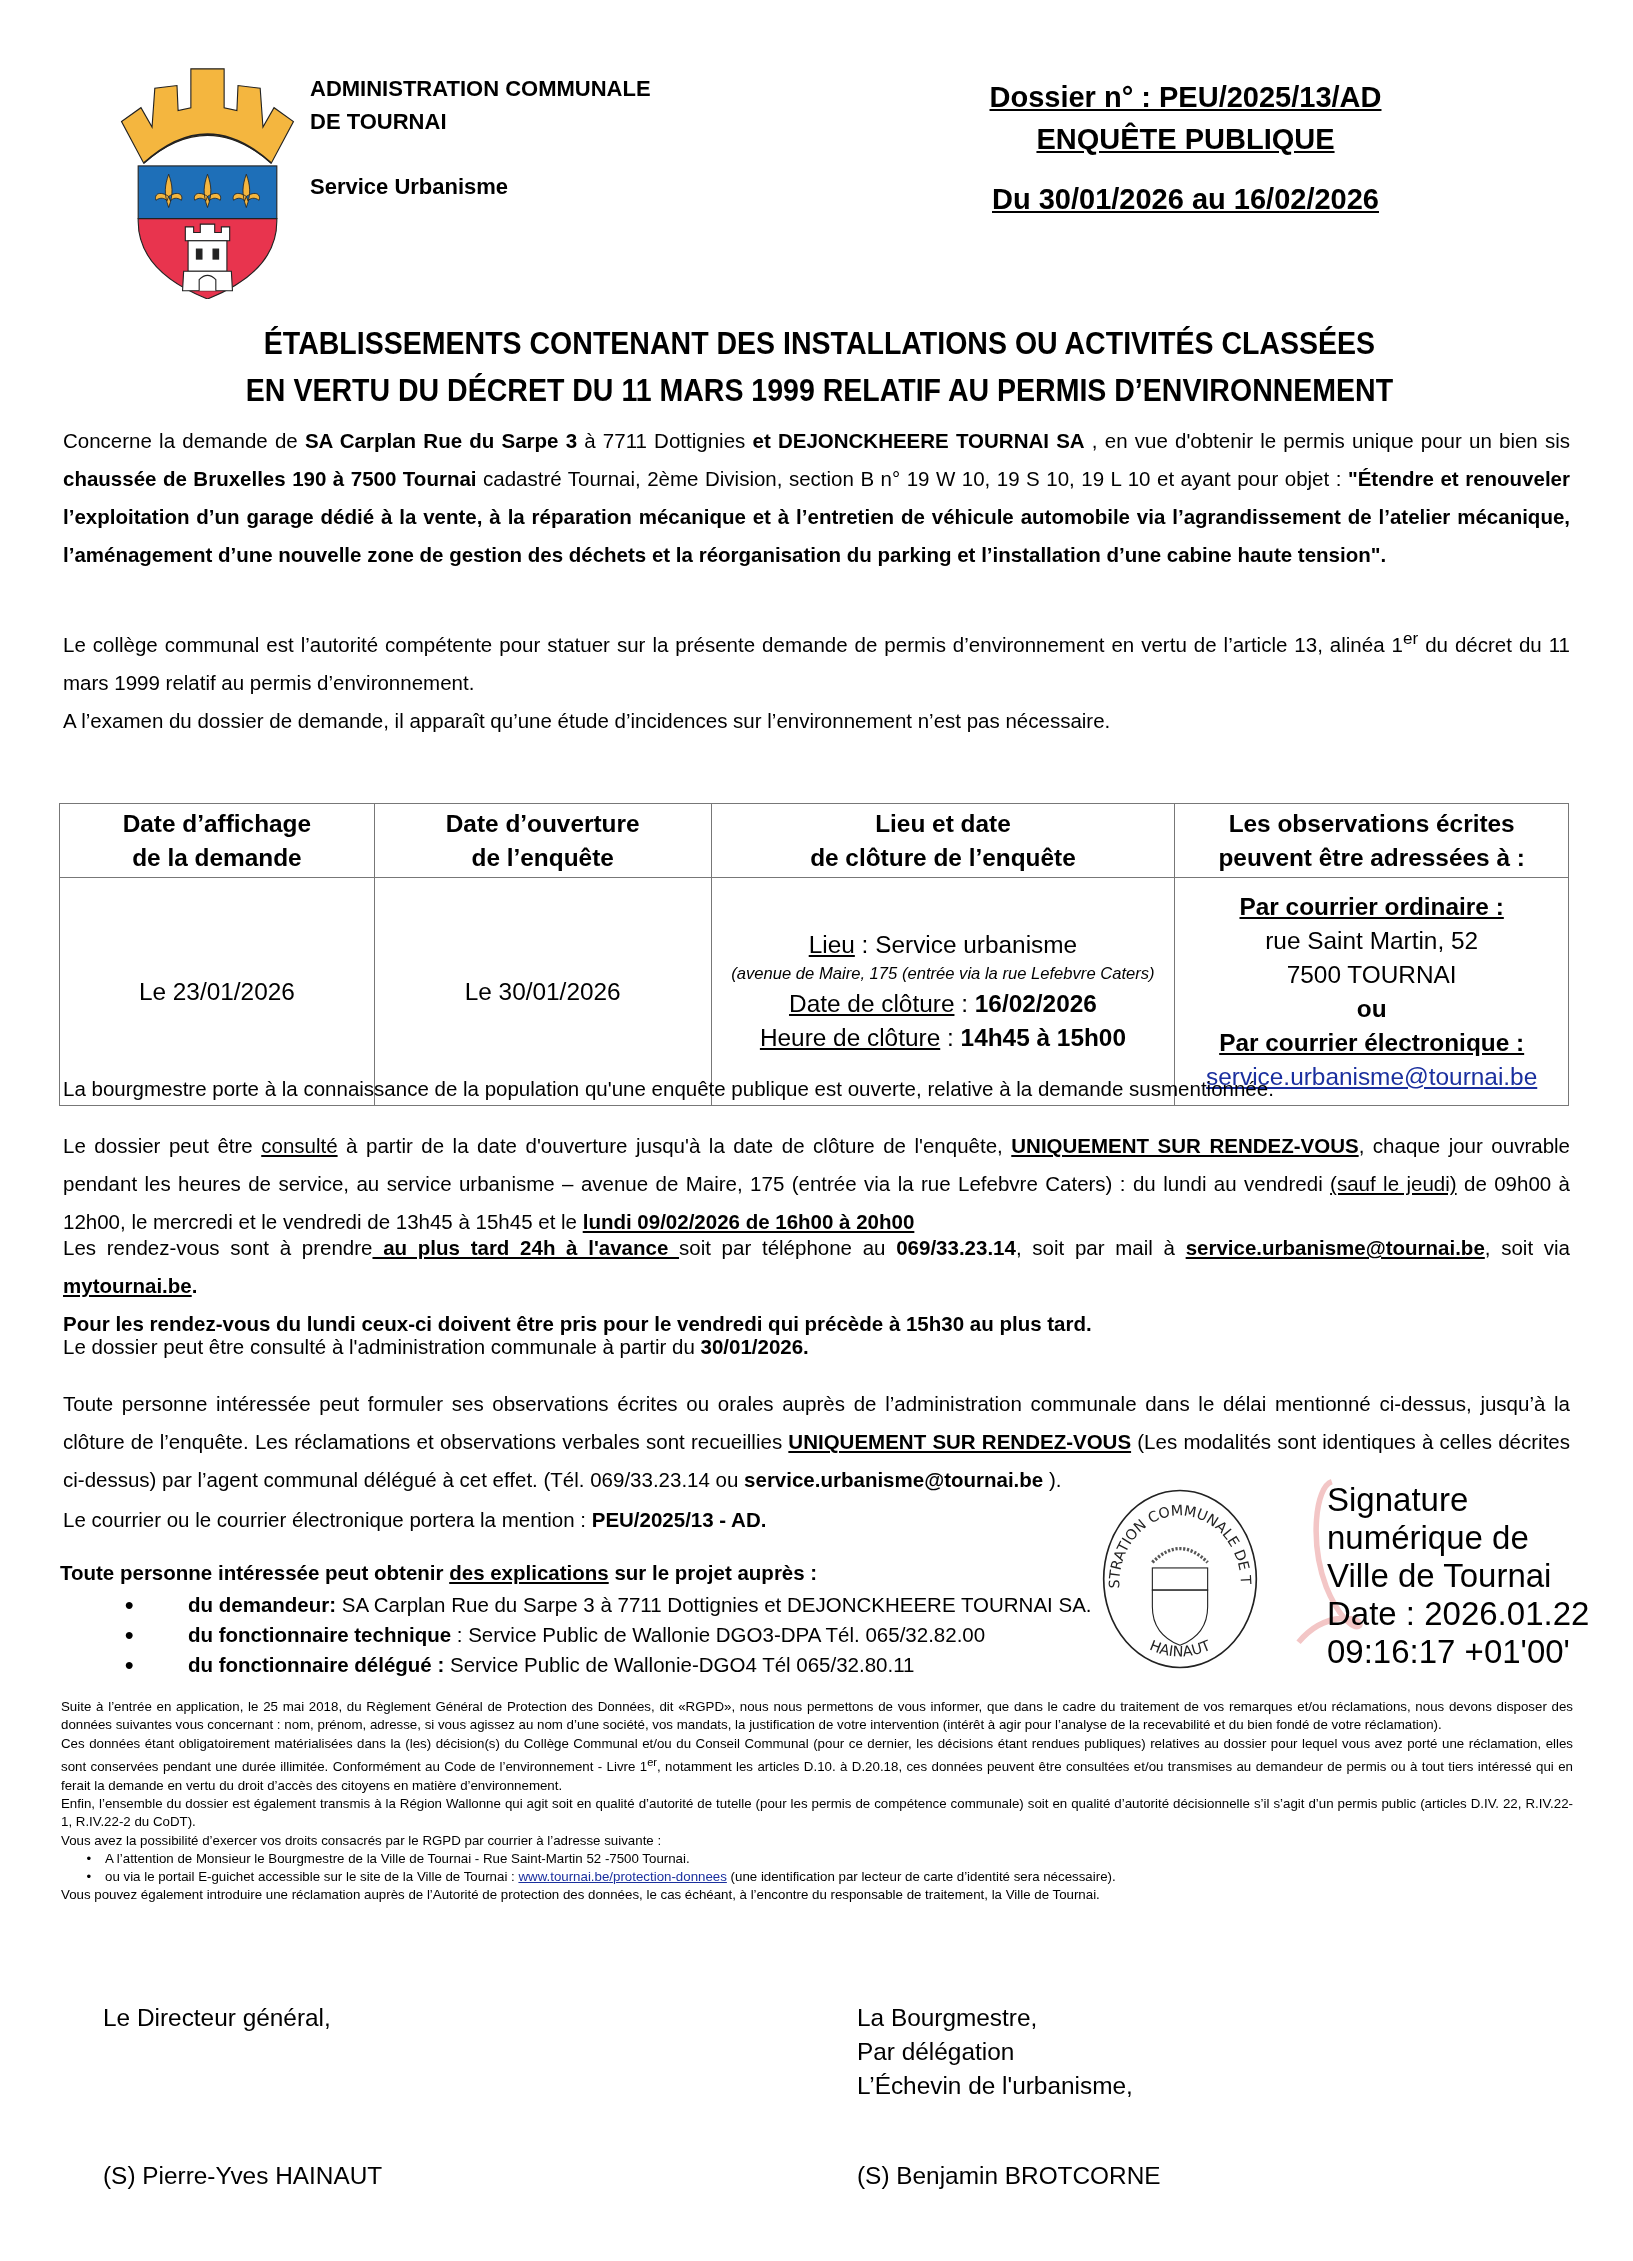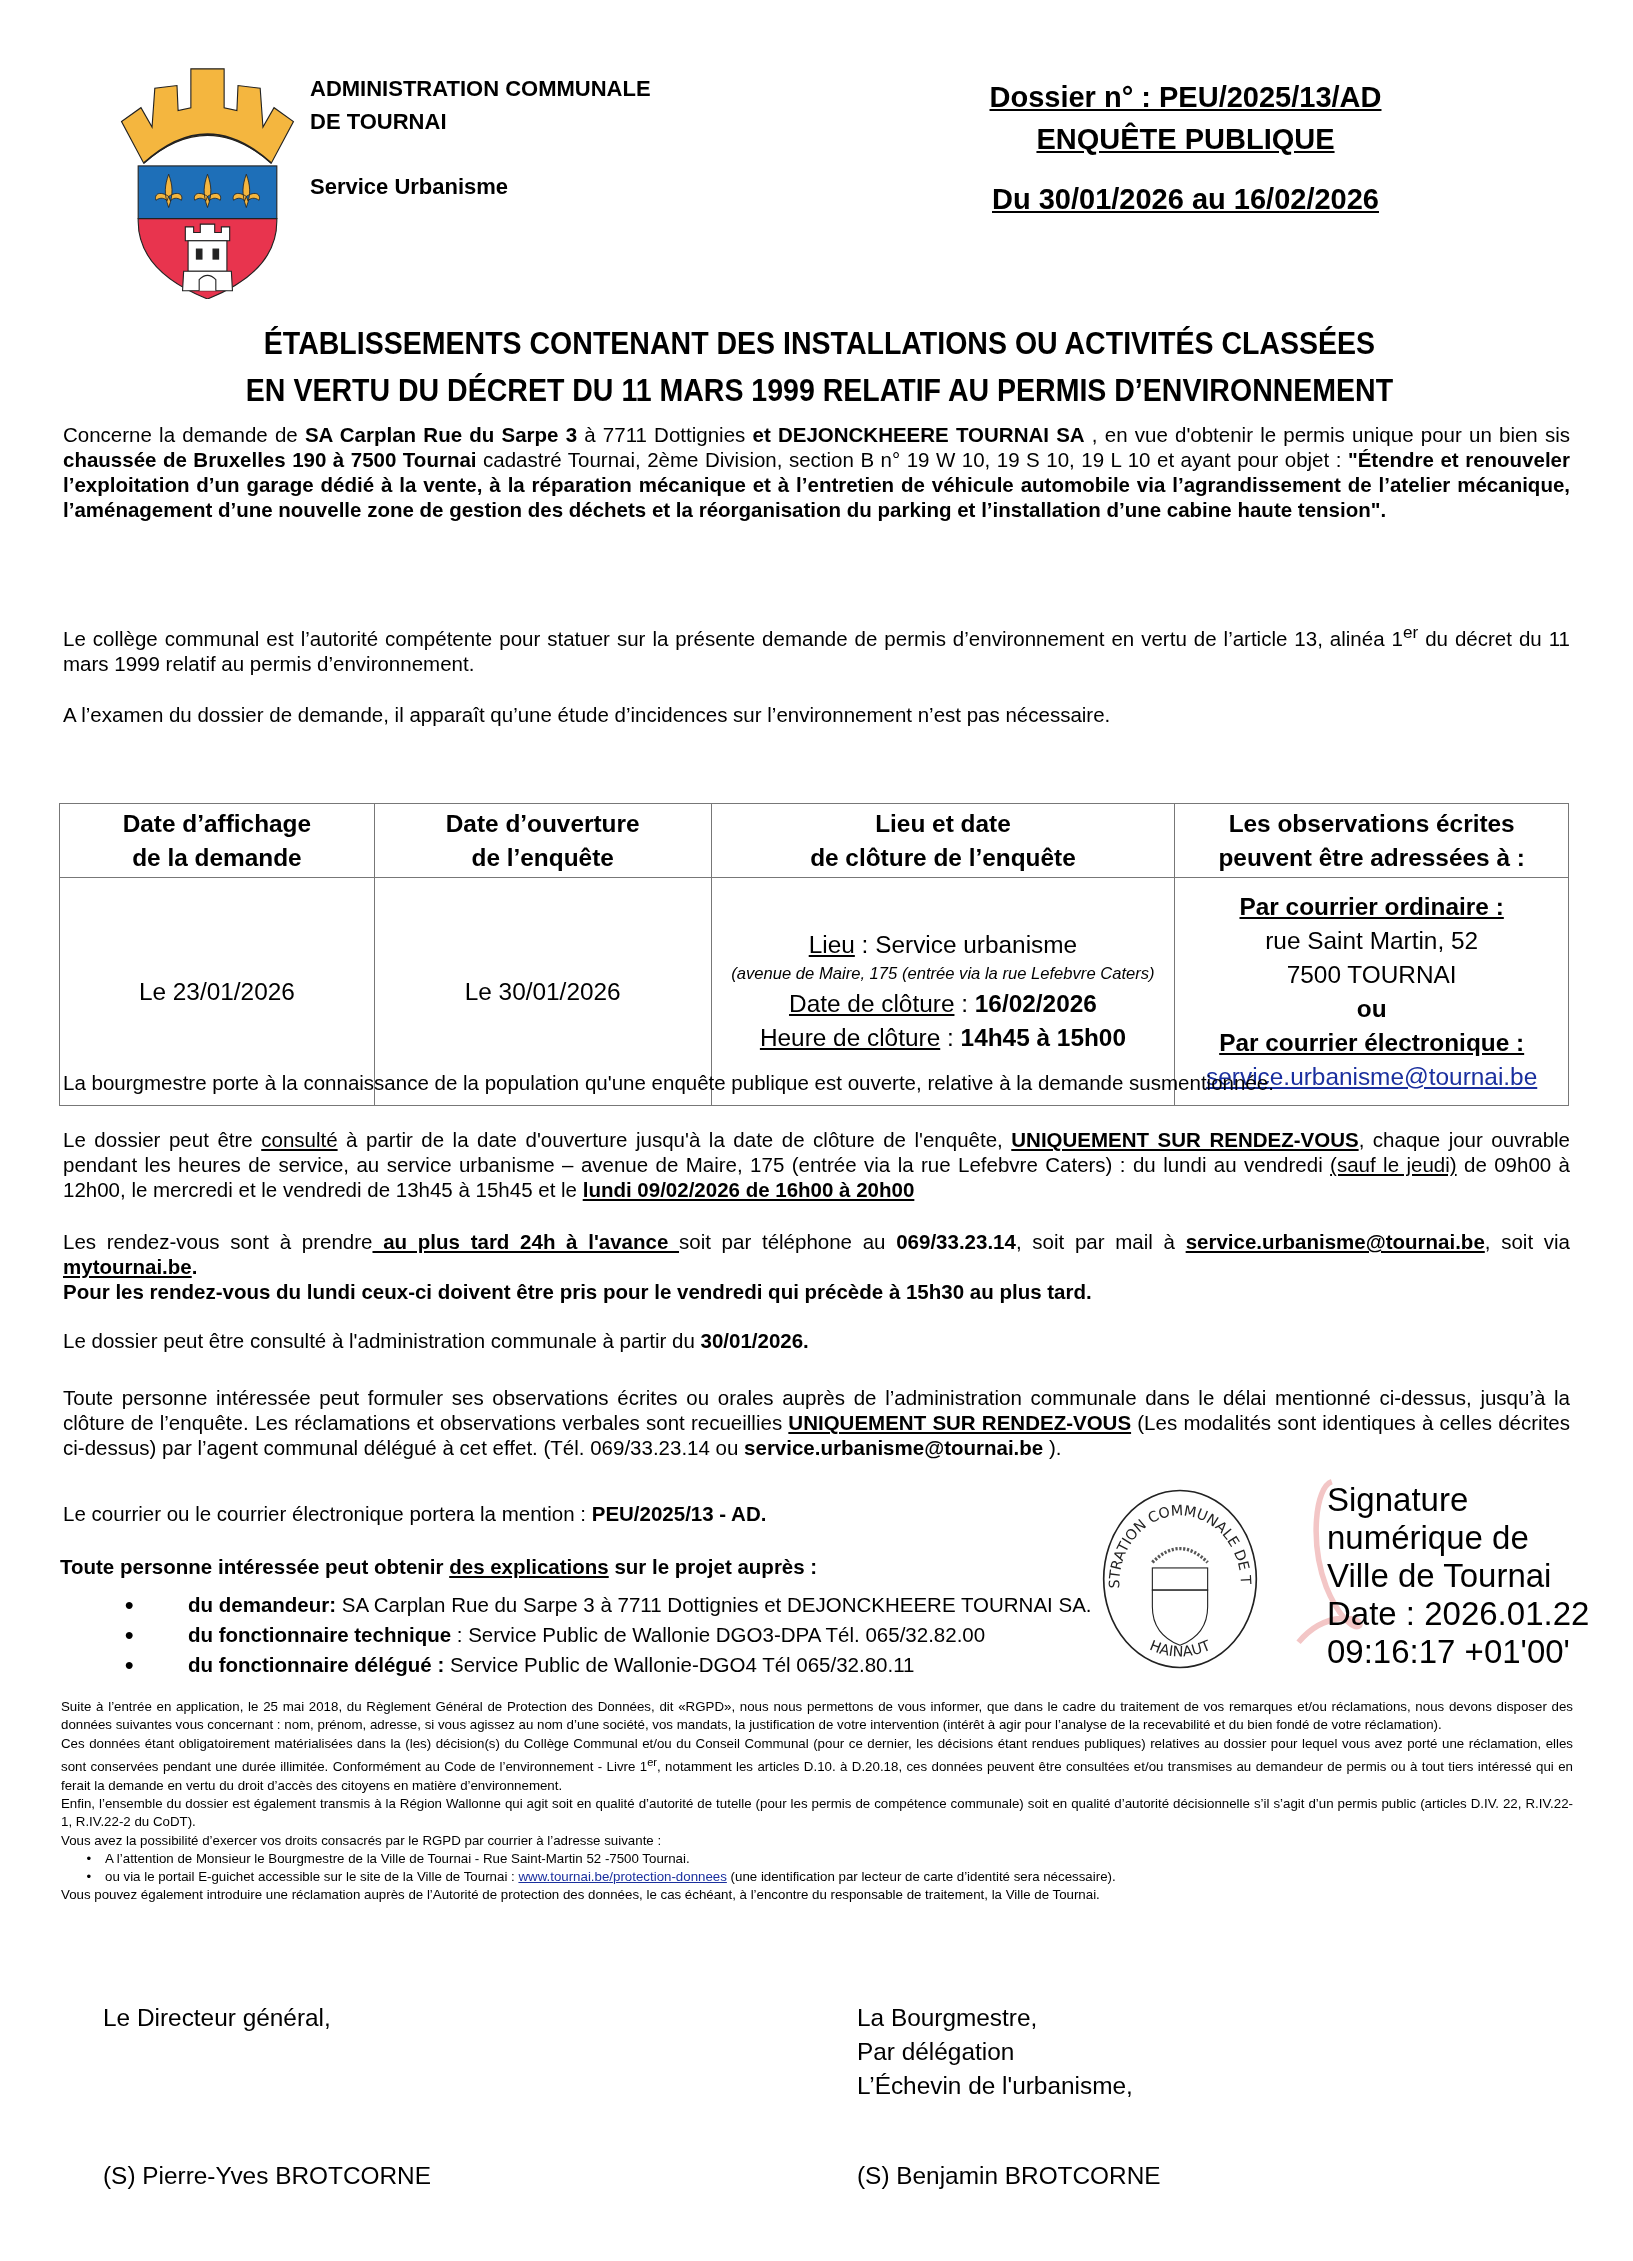--- a/index.html
+++ b/index.html
@@ -7,21 +7,21 @@
          font-family:"Liberation Sans", sans-serif; color:#000; }
   .abs { position:absolute; }
   b, .b { font-weight:bold; }
   u, .u { }
   
   #crest { left:116px; top:55px; width:183px; height:244px; }
   .hdr-left { left:310px; top:72px; font-size:22px; font-weight:bold; line-height:33px; }
   .hdr-left .svc { margin-top:32px; display:block; }
   .hdr-right { left:953px; top:76px; width:465px; text-align:center; font-size:29px; font-weight:bold; line-height:42px;text-decoration:underline; }
   .title { left:55px; top:320px; width:1529px; text-align:center; font-size:31px; font-weight:bold; line-height:47px; transform:scaleX(0.92); transform-origin:center top; }
-  .p { left:63px; width:1507px; font-size:20.5px; line-height:25px; text-align:justify; }
+  .p { left:63px; width:1507px; font-size:20.5px; line-height:38px; text-align:justify; }
   
   table.enq { position:absolute; left:59px; top:763px; width:1510px; border-collapse:collapse; font-size:24.4px;margin-top:40px; }
   table.enq td { border:1.7px solid #777; text-align:center; vertical-align:middle; padding:2.2px 4.4px; }
   table.enq tr.head td { height:69px; font-weight:bold; line-height:34px; }
   table.enq tr.body td { height:222px; line-height:34px; }
   .it { font-style:italic; font-size:16.6px; line-height:24.4px; }
   a.mail { color:#1a2f9e; text-decoration:underline; }
   
   .bullets { left:127px; top:1590px; font-size:20.5px; line-height:30px; }
   .bullets .li { position:relative; padding-left:61px; }
@@ -189,21 +189,21 @@
   <div>Enfin, l’ensemble du dossier est également transmis à la Région Wallonne qui agit soit en qualité d’autorité de tutelle (pour les permis de compétence communale) soit en qualité d’autorité décisionnelle s’il s’agit d’un permis public (articles D.IV. 22, R.IV.22-1, R.IV.22-2 du CoDT).</div>
   <div>Vous avez la possibilité d’exercer vos droits consacrés par le RGPD par courrier à l’adresse suivante :</div>
   <div class="rli">A l’attention de Monsieur le Bourgmestre de la Ville de Tournai - Rue Saint-Martin 52 -7500 Tournai.</div>
   <div class="rli"><span>ou via le portail E-guichet accessible sur le site de la Ville de Tournai : </span><a class="mail">www.tournai.be/protection-donnees</a><span> (une identification par lecteur de carte d’identité sera nécessaire).</span></div>
   <div>Vous pouvez également introduire une réclamation auprès de l’Autorité de protection des données, le cas échéant, à l’encontre du responsable de traitement, la Ville de Tournai.</div>
 </div>
 
 <div class="abs sig" style="left:63px; top:2001px">
   <div>Le Directeur général,</div>
 </div>
-<div class="abs sig" style="left:63px; top:2159px">(S) Pierre-Yves BROTCORNE</div>
+<div class="abs sig" style="left:63px; top:2159px">(S) Pierre-Yves HAINAUT</div>
 
 <div class="abs sig" style="left:817px; top:2001px">
   <div>La Bourgmestre,</div>
   <div>Par délégation</div>
   <div>L’Échevin de l'urbanisme,</div>
 </div>
 <div class="abs sig" style="left:817px; top:2159px">(S) Benjamin BROTCORNE</div>
 
 
 </body></html>

